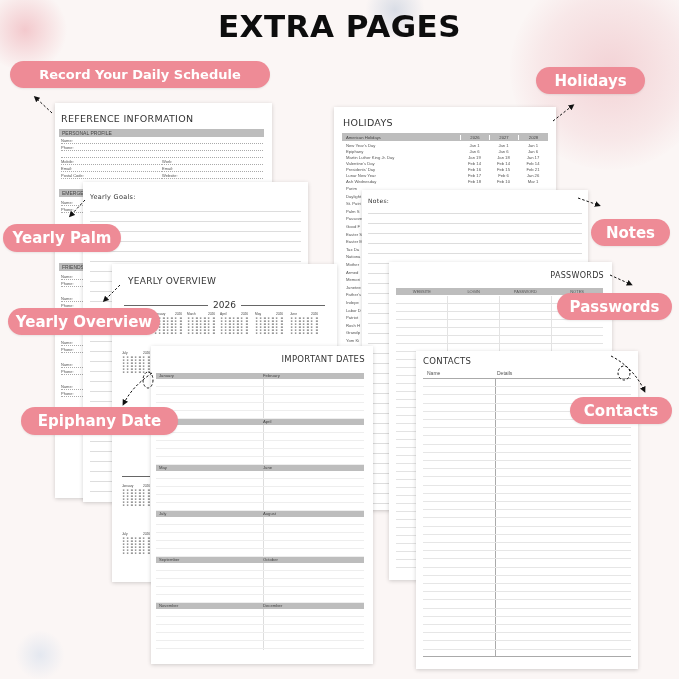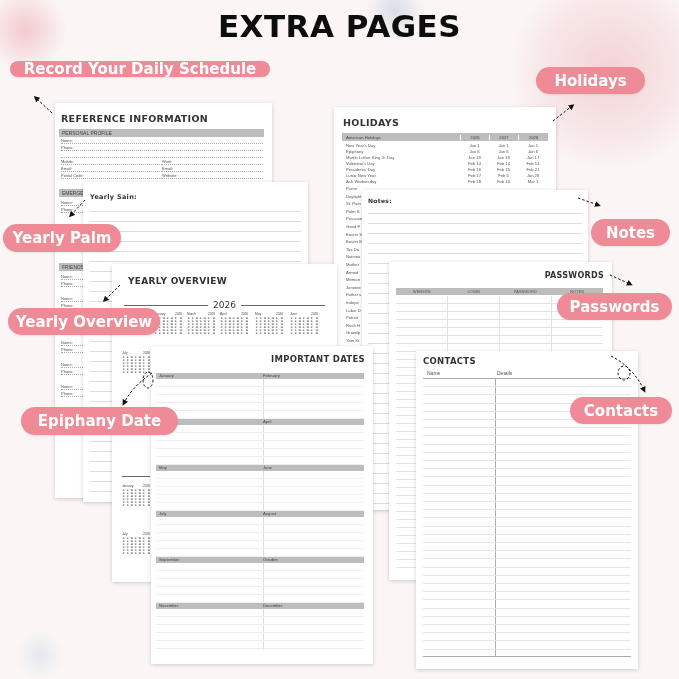--- a/index.html
+++ b/index.html
@@ -15,21 +15,21 @@
     position: absolute; left: 0; right: 0; top: 8px; text-align: center;
     font-family: "DejaVu Sans", sans-serif; font-weight: bold; font-size: 31px;
     letter-spacing: 0.5px; color: #0d0d0d;
   }
   .page {
     position: absolute; background: #fff;
     box-shadow: 0 1px 4px rgba(0,0,0,0.18);
     overflow: hidden;
   }
   .page-title {
-    font-family: "DejaVu Sans", sans-serif; font-weight: 700; color: #333;
+    font-family: "DejaVu Sans", sans-serif; font-weight: 400; color: #333;
     letter-spacing: 0.3px; white-space: nowrap;
   }
   .graybar { background: #bdbdbd; color: #444; font-size: 5px; padding: 1px 3px; white-space: nowrap; }
   .dotline { border-bottom: 1px dotted #aaa; font-size: 4px; color: #555; height: 7px; line-height: 7px; }
   .pill {
     position: absolute; background: #ee8b96; color: #fff;
     font-family: "DejaVu Sans", sans-serif; font-weight: bold;
     border-radius: 14px; padding: 0 12px; white-space: nowrap;
     box-shadow: 0 1px 2px rgba(0,0,0,0.08);
     display: flex; align-items: center; justify-content: center;
@@ -88,21 +88,21 @@
     <div class="dotline" style="margin-top:8px;">Name:</div>
     <div class="dotline">Phone:</div>
     <div class="dotline" style="margin-top:8px;">Name:</div>
     <div class="dotline">Phone:</div>
     <div class="dotline" style="margin-top:8px;">Name:</div>
     <div class="dotline">Phone:</div>
   </div>
 </div>
 
 <div class="page" style="left:83px;top:182px;width:225px;height:320px;">
-  <div class="page-title" style="position:absolute;left:7px;top:11px;font-size:6.5px;">Yearly Sain:</div>
+  <div class="page-title" style="position:absolute;left:7px;top:11px;font-size:6.5px;">Yearly Goals:</div>
   <div style="position:absolute;left:7px;top:20px;right:7px;bottom:5px;background:repeating-linear-gradient(to bottom,transparent 0,transparent 9px,#ddd 9px,#ddd 10px);"></div>
 </div>
 
 <div class="page" style="left:334px;top:107px;width:222px;height:400px;">
   <div class="page-title" style="position:absolute;left:9px;top:10px;font-size:9.5px;">HOLIDAYS</div>
   <div style="position:absolute;left:8px;top:26px;width:206px;height:8px;background:#bdbdbd;display:flex;font-size:4.2px;color:#444;align-items:center;">
     <span style="width:118px;padding-left:4px;">American Holidays</span>
     <span style="width:29px;text-align:center;border-left:1px solid #fff;">2026</span>
     <span style="width:29px;text-align:center;border-left:1px solid #fff;">2027</span>
     <span style="width:30px;text-align:center;border-left:1px solid #fff;">2028</span>
@@ -698,21 +698,21 @@
   <div style="position:absolute;left:7px;top:19px;width:208px;font-size:5px;color:#555;display:flex;">
     <span style="width:72px;padding-left:4px;">Name</span>
     <span style="flex:1;padding-left:2px;">Details</span>
   </div>
   <div style="position:absolute;left:7px;top:27px;width:208px;border-top:1.5px solid #aaa;"></div>
   <div style="position:absolute;left:79px;top:27px;height:278px;border-left:1.5px solid #aaa;"></div>
   <div style="position:absolute;left:7px;top:28px;width:208px;height:277px;background:repeating-linear-gradient(to bottom,transparent 0,transparent 7.2px,#e6e6e6 7.2px,#e6e6e6 8.2px);"></div>
   <div style="position:absolute;left:7px;top:305px;width:208px;border-top:1.5px solid #aaa;"></div>
 </div>
 
-<div class="pill" style="left:10px;top:61px;width:260px;height:16px;font-size:15px;">Record Your Daily Schedule</div>
+<div class="pill" style="left:10px;top:61px;width:260px;height:27px;font-size:13px;">Record Your Daily Schedule</div>
 <div class="pill" style="left:536px;top:67px;width:109px;height:27px;font-size:15px;">Holidays</div>
 <div class="pill" style="left:3px;top:224px;width:118px;height:28px;font-size:15px;">Yearly Palm</div>
 <div class="pill" style="left:591px;top:219px;width:79px;height:27px;font-size:15px;">Notes</div>
 <div class="pill" style="left:8px;top:308px;width:152px;height:27px;font-size:15px;">Yearly Overview</div>
 <div class="pill" style="left:557px;top:293px;width:115px;height:27px;font-size:15px;">Passwords</div>
 <div class="pill" style="left:21px;top:407px;width:157px;height:28px;font-size:15px;">Epiphany Date</div>
 <div class="pill" style="left:570px;top:397px;width:102px;height:27px;font-size:15px;">Contacts</div>
 
 <svg class="arrow" width="679" height="679" style="left:0;top:0;">
   <defs>

